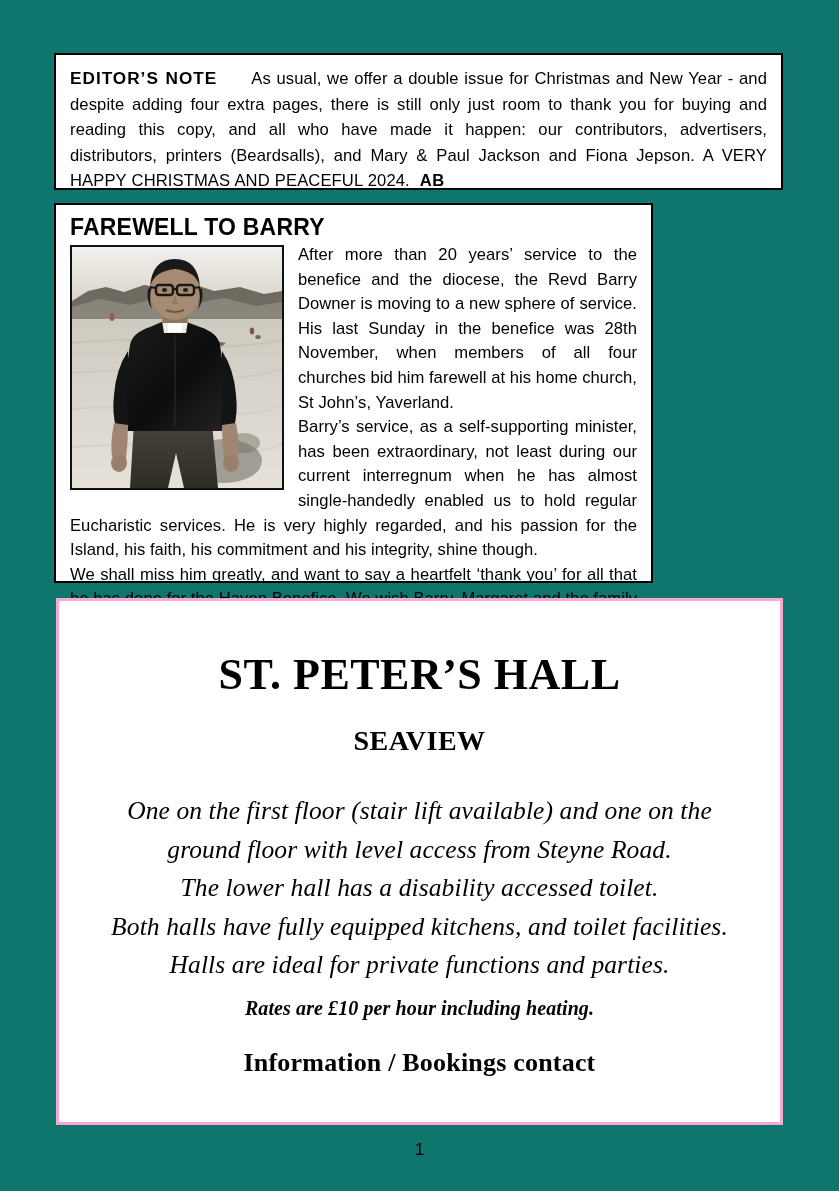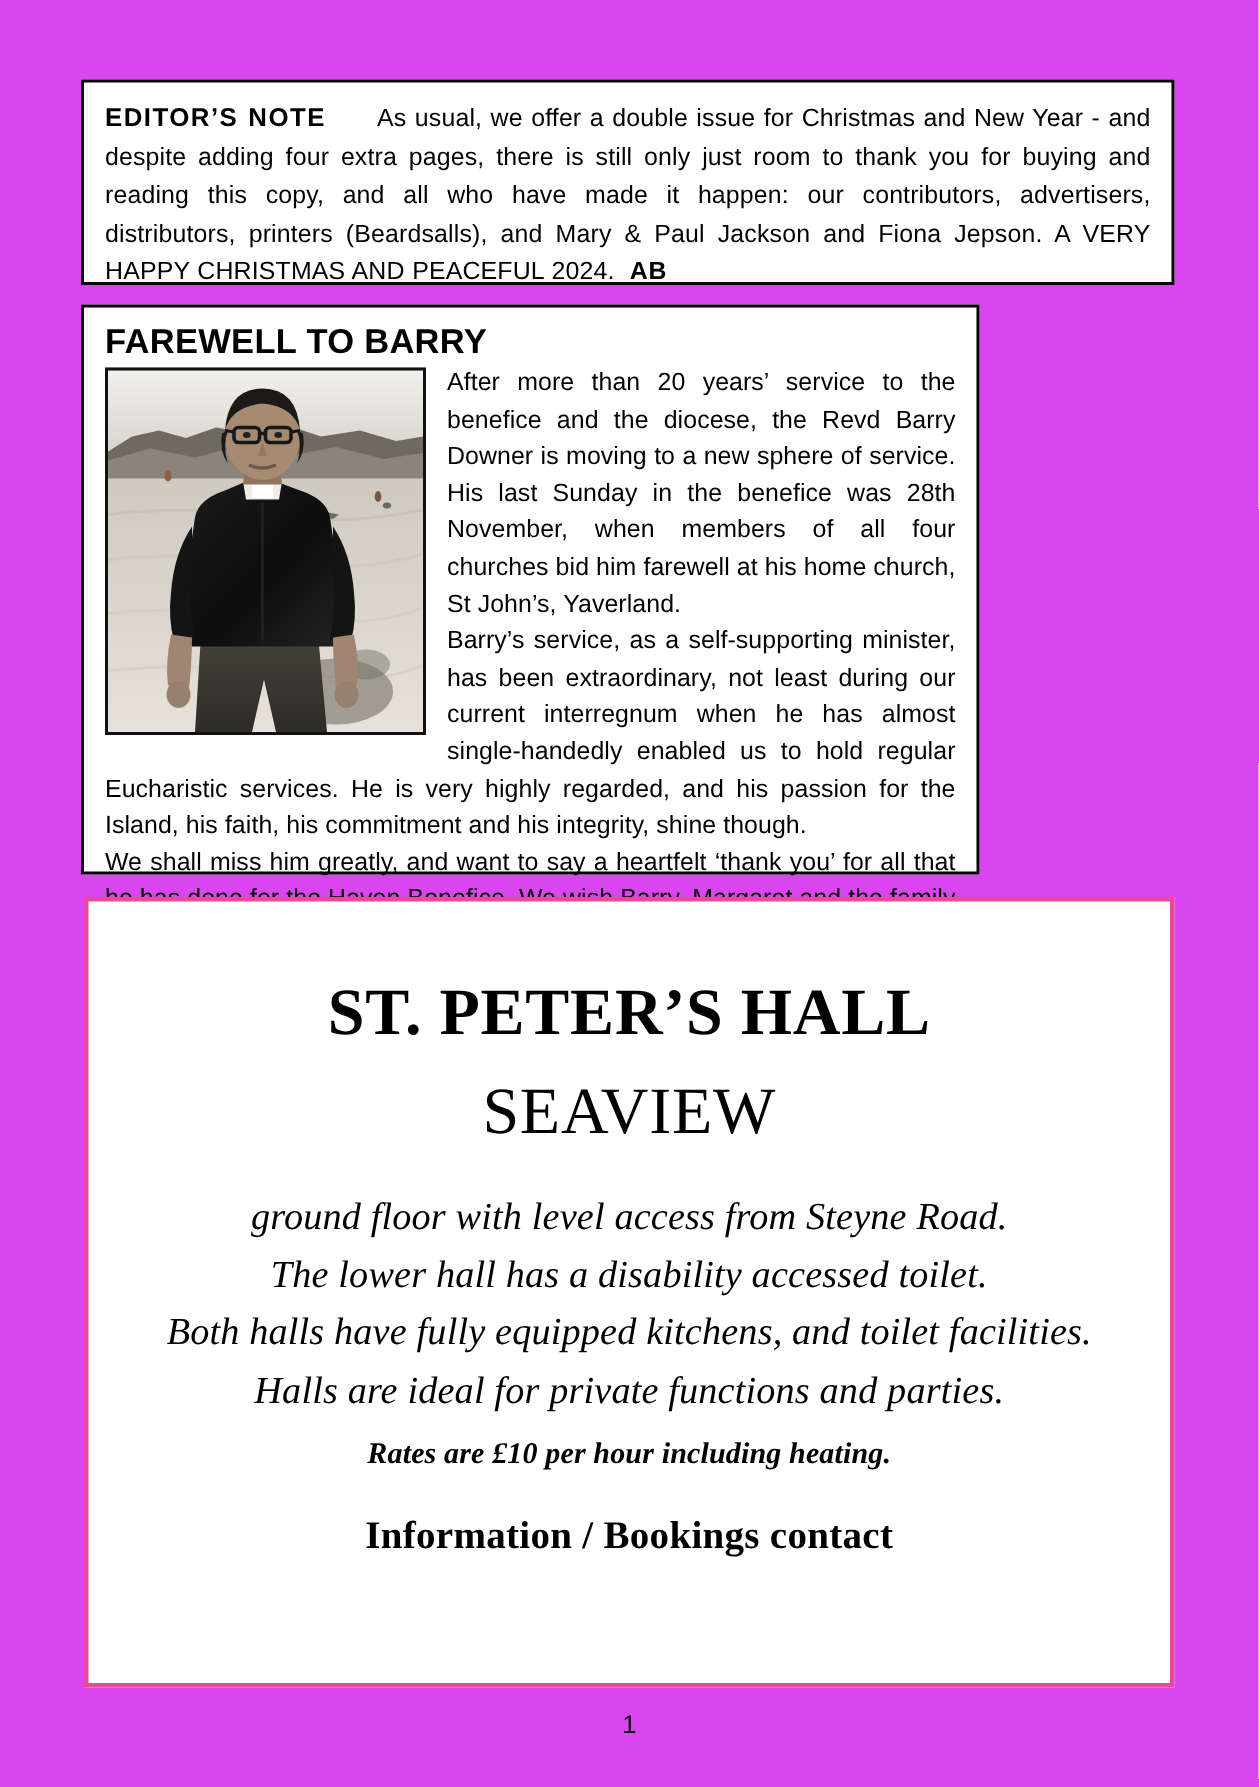--- a/index.html
+++ b/index.html
@@ -12,21 +12,21 @@
     height: 1191px;
     position: relative;
     font-family: "Liberation Sans", sans-serif;
     color: #000000;
     overflow: hidden;
   }
 
   .page {
     position: absolute;
     inset: 0;
-    background: #d946ef;
+    background: #0f766e;
   }
 
   
   .editor-box {
     position: absolute;
     left: 54px;
     top: 53px;
     width: 729px;
     height: 137px;
     border: 2px solid #000;
@@ -105,38 +105,38 @@
   }
   .photo-svg { display: block; width: 100%; height: 100%; }
 
   
   .hall-box {
     position: absolute;
     left: 56px;
     top: 598px;
     width: 727px;
     height: 527px;
-    border: 3px solid #ec4899;
+    border: 3px solid #f9a8d4;
     box-sizing: border-box;
     background: #fff;
     text-align: center;
   }
   .hall-title {
     font-family: "Liberation Serif", "DejaVu Serif", serif;
     font-weight: bold;
     font-size: 44px;
     line-height: 66px;
     letter-spacing: 0.5px;
     margin: 0;
     padding-top: 41px;
   }
   .hall-title-2 {
     font-family: "Liberation Serif", "DejaVu Serif", serif;
-    font-weight: normal;
-    font-size: 44px;
+    font-weight: bold;
+    font-size: 28px;
     line-height: 62px;
     letter-spacing: 0.5px;
     margin: 0;
     padding-top: 2px;
   }
   .hall-lines {
     margin-top: 20px;
   }
   .hall-line {
     font-family: "Liberation Serif", "DejaVu Serif", serif;
@@ -283,20 +283,21 @@
         <p>We shall miss him greatly, and want to say a heartfelt ‘thank you’ for all that he has done for the Haven Benefice. We wish Barry, Margaret and the family every blessing for the future.</p>
       </div>
     </div>
   </div>
 
   <div class="hall-box">
     <h1 class="hall-title">ST. PETER’S  HALL</h1>
     <h1 class="hall-title-2">SEAVIEW</h1>
 
     <div class="hall-lines">
+      <p class="hall-line">One on the first floor (stair lift available) and one on the</p>
       <p class="hall-line">ground floor with level access from Steyne Road.</p>
       <p class="hall-line">The lower hall has a disability accessed toilet.</p>
       <p class="hall-line">Both halls have fully equipped kitchens, and toilet facilities.</p>
       <p class="hall-line">Halls are ideal for private functions and parties.</p>
       <p class="hall-line bold">Rates are £10 per hour including heating.</p>
     </div>
 
     <div class="hall-contact">
       <p class="hall-contact-line">Information / Bookings contact</p>
     </div>

